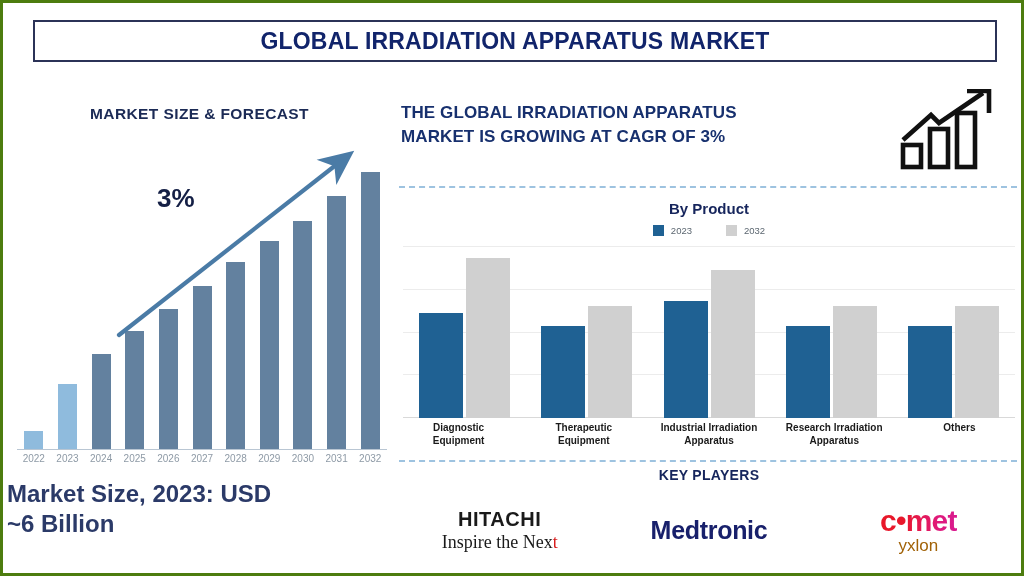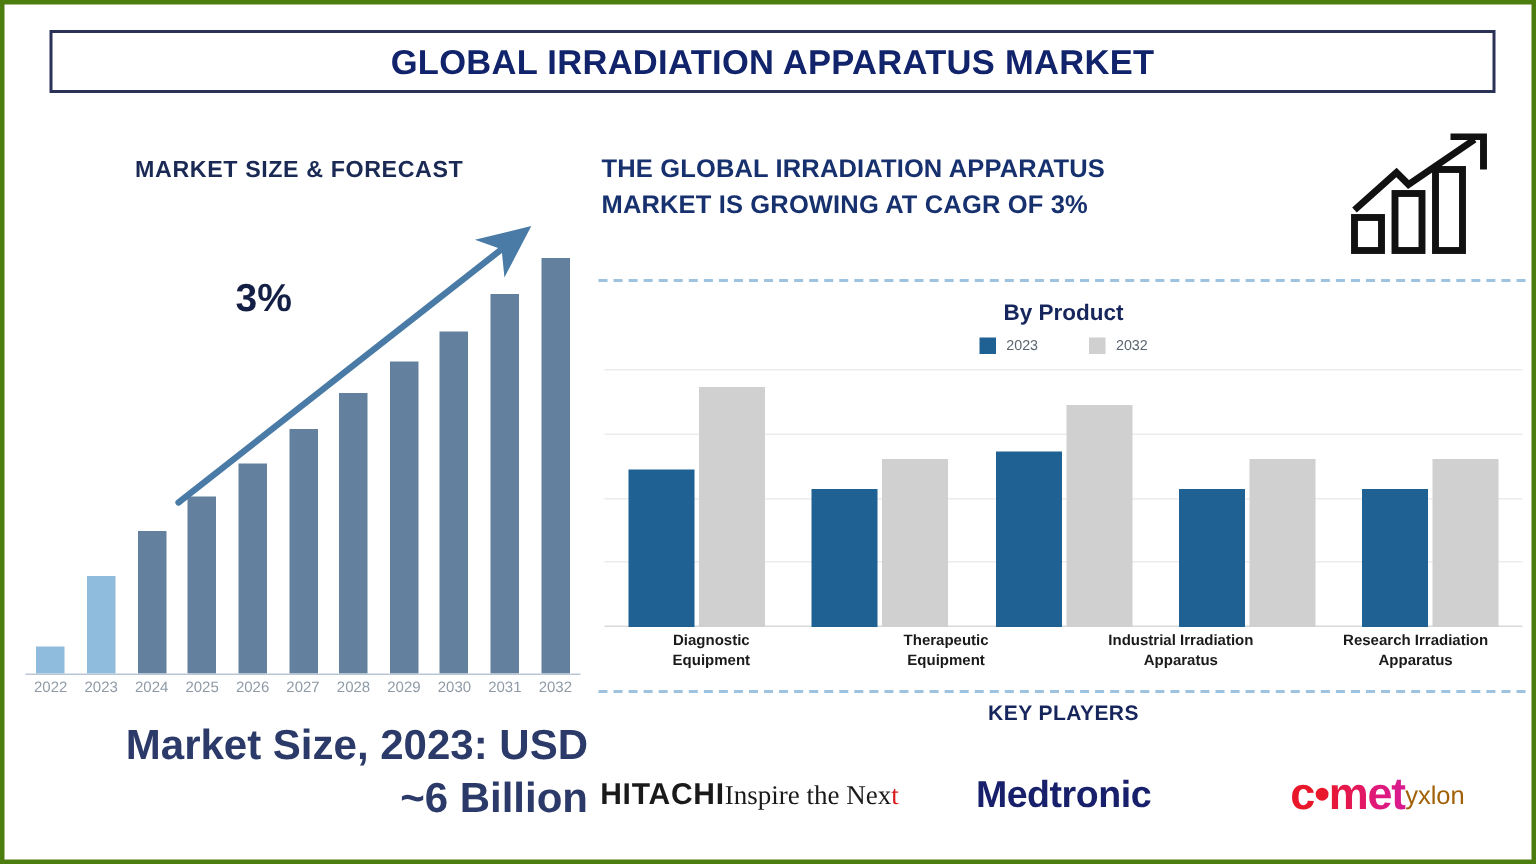--- a/index.html
+++ b/index.html
@@ -91,22 +91,22 @@
   }
   #arrow-svg {
     position: absolute;
     left: 100px; top: 78px;
     width: 260px; height: 200px;
     pointer-events: none;
   }
   #market-size {
     position: absolute;
     left: 0; top: 410px; width: 385px;
-    text-align: right;
-    font-size: 28px; font-weight: bold;
+    text-align: left;
+    font-size: 24px; font-weight: bold;
     color: #2b3a68; line-height: 1.25;
   }
 
   
   #right-panel {
     position: absolute;
     left: 392px; top: 66px;
     width: 628px; height: 503px;
   }
   #cagr-headline {
@@ -196,21 +196,21 @@
     font-size: 14px; font-weight: bold;
     color: #16255c; letter-spacing: 0.3px;
   }
   #logos {
     position: absolute;
     left: 0; top: 425px; width: 628px; height: 72px;
     display: flex; align-items: center;
   }
   .logo-cell {
     flex: 1 1 0;
-    display: flex; 
+    display: flex; flex-direction: column;
     align-items: center; justify-content: center;
   }
   .hitachi-main {
     font-size: 20px; font-weight: bold;
     color: #1a1a1a; letter-spacing: 0.5px;
   }
   .hitachi-sub {
     font-family: "Liberation Serif", serif;
     font-size: 18px; color: #1a1a1a;
     margin-top: 1px;
@@ -377,20 +377,21 @@
             <div class="pbar y2032" style="height: 112px;"></div>
           </div>
         </div>
     </div>
 
     <div id="cat-labels">
         <div class="cat"><span>Diagnostic</span><br><span>Equipment</span></div>
         <div class="cat"><span>Therapeutic</span><br><span>Equipment</span></div>
         <div class="cat"><span>Industrial Irradiation</span><br><span>Apparatus</span></div>
         <div class="cat"><span>Research Irradiation</span><br><span>Apparatus</span></div>
+        <div class="cat"><span>Others</span></div>
       </div>
 
     <div class="dashed-sep" id="sep-2"></div>
 
     <div id="key-players-title">KEY PLAYERS</div>
 
     <div id="logos">
         <div class="logo-cell">
           <div class="hitachi-main">HITACHI</div>
           <div class="hitachi-sub">Inspire the Nex<span class="accent">t</span></div>

